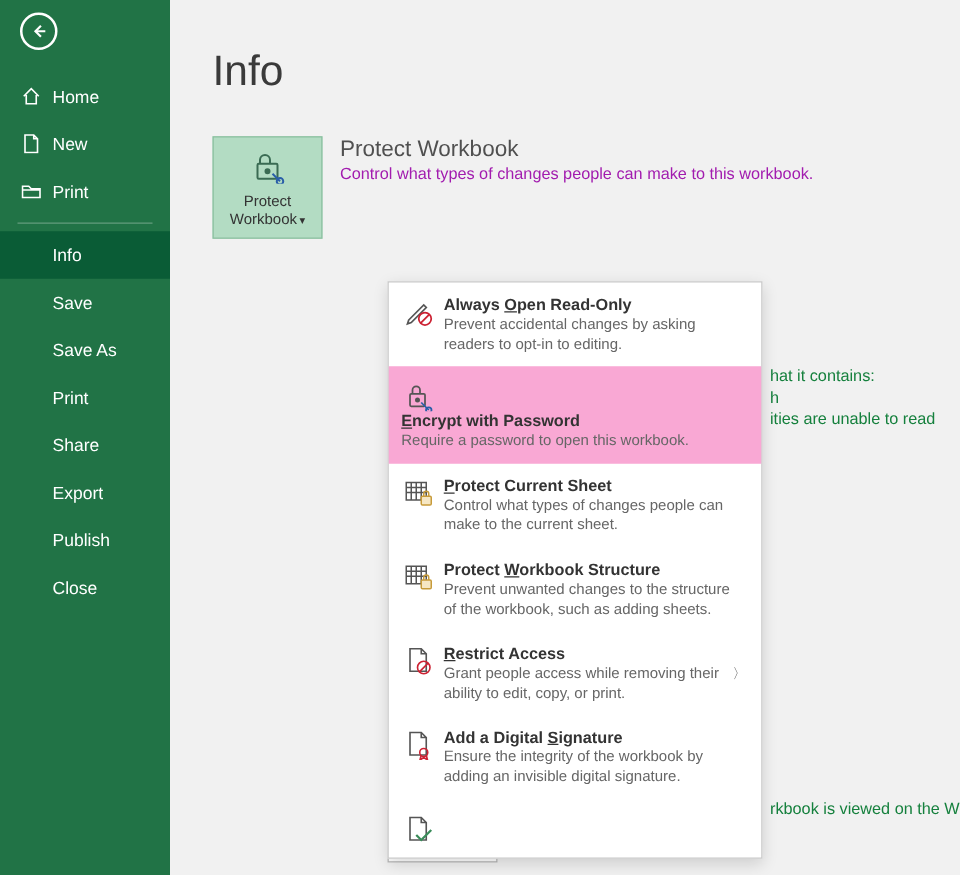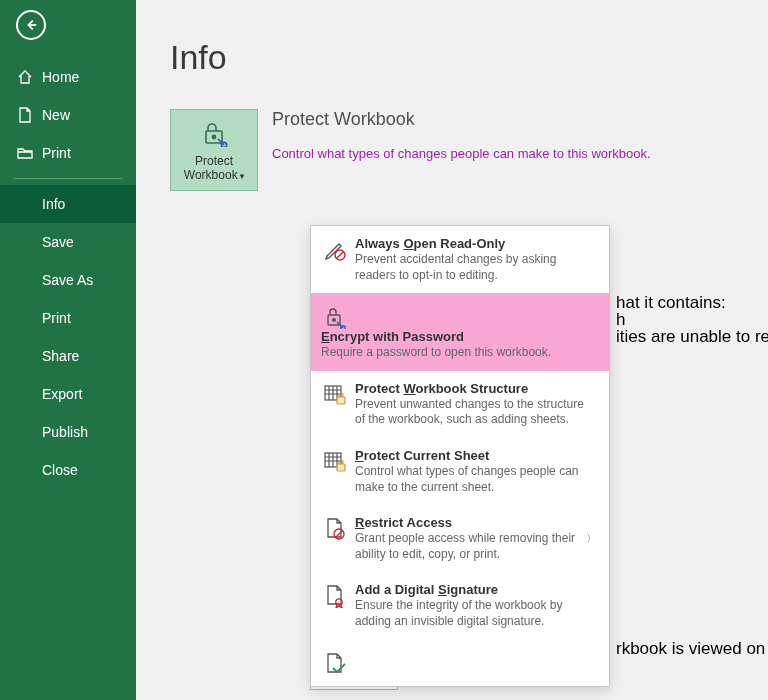--- a/index.html
+++ b/index.html
@@ -58,21 +58,21 @@
   border: 1px solid #8abf9f;
   display: flex; flex-direction: column; align-items: center; justify-content: center;
   text-align: center;
   font-size: 12px;
   color: #333;
   padding: 6px 4px;
   margin-right: 14px;
 }
 .big-btn .drop { font-size: 9px; margin-left: 2px; }
 .big-btn-icon { margin-bottom: 4px; }
-.section-head { font-size: 18px; color: #505050; margin-bottom: 16px; }
+.section-head { font-size: 18px; color: #505050; margin-bottom: 1px; }
 .section-desc { font-size: 13px; color: #a21caf; }
 
 
 .menu {
   position: absolute;
   top: 225px; left: 174px;
   width: 300px;
   background: #fff;
   border: 1px solid #c7c7c7;
   box-shadow: 0 4px 12px rgba(0,0,0,0.15);
@@ -86,22 +86,22 @@
 .menu-icon { width: 28px; flex-shrink:0; display:flex; align-items:flex-start; justify-content:center; margin-right: 6px; margin-top:2px;}
 .menu-text { flex: 1; }
 .menu-title { font-size: 13px; font-weight: 600; color: #333; }
 .menu-title u { text-decoration: underline; }
 .menu-desc { font-size: 12px; color: #666; margin-top: 1px; line-height: 1.3; }
 .menu-chevron { align-self: center; color: #666; font-size: 11px; margin-left: 4px; }
 
 
 .behind-text {
   position: absolute;
-  font-size: 17px;
-  color: #000000;
+  font-size: 13px;
+  color: #15803d;
   white-space: nowrap;
 }
 
 .browser-btn {
   position: absolute;
   left: 174px; top: 648px;
   width: 88px; height: 42px;
   background: #fff;
   border: 1px solid #b5b5b5;
   font-size: 12px;
@@ -242,36 +242,36 @@
       <div class="menu-item">
         <span class="menu-icon">
             <svg width="24" height="24" viewBox="0 0 24 24" fill="none" stroke="#555" stroke-width="1.2">
               <rect x="2" y="3" width="16" height="14"></rect>
               <path d="M2 7 H18 M2 11 H18 M6 3 V17 M10 3 V17 M14 3 V17"></path>
               <rect x="14" y="14" width="8" height="7" rx="1" stroke="#c79b3a" fill="#f6e7c4"></rect>
               <path d="M16 14 V12 a2 2 0 0 1 4 0 V14" stroke="#c79b3a"></path>
             </svg>
           </span>
         <div class="menu-text">
-          <div class="menu-title"><span>Protect </span><u>W</u><span>orkbook Structure</span></div>
-          <div class="menu-desc">Prevent unwanted changes to the structure of the workbook, such as adding sheets.</div>
+          <div class="menu-title"><span></span><u>P</u><span>rotect Current Sheet</span></div>
+          <div class="menu-desc">Control what types of changes people can make to the current sheet.</div>
         </div>
       </div>
       <div class="menu-item">
         <span class="menu-icon">
             <svg width="24" height="24" viewBox="0 0 24 24" fill="none" stroke="#555" stroke-width="1.2">
               <rect x="2" y="3" width="16" height="14"></rect>
               <path d="M2 7 H18 M2 11 H18 M6 3 V17 M10 3 V17 M14 3 V17"></path>
               <rect x="14" y="14" width="8" height="7" rx="1" stroke="#c79b3a" fill="#f6e7c4"></rect>
               <path d="M16 14 V12 a2 2 0 0 1 4 0 V14" stroke="#c79b3a"></path>
             </svg>
           </span>
         <div class="menu-text">
-          <div class="menu-title"><span></span><u>P</u><span>rotect Current Sheet</span></div>
-          <div class="menu-desc">Control what types of changes people can make to the current sheet.</div>
+          <div class="menu-title"><span>Protect </span><u>W</u><span>orkbook Structure</span></div>
+          <div class="menu-desc">Prevent unwanted changes to the structure of the workbook, such as adding sheets.</div>
         </div>
       </div>
       <div class="menu-item">
         <span class="menu-icon">
             <svg width="24" height="24" viewBox="0 0 24 24" fill="none" stroke="#555" stroke-width="1.3">
               <path d="M5 2 H14 L18 6 V20 H5 Z M14 2 V6 H18"></path>
               <circle cx="16" cy="17" r="5" stroke="#c23"></circle>
               <path d="M12.5 20.5 L19.5 13.5" stroke="#c23"></path>
             </svg>
           </span>

